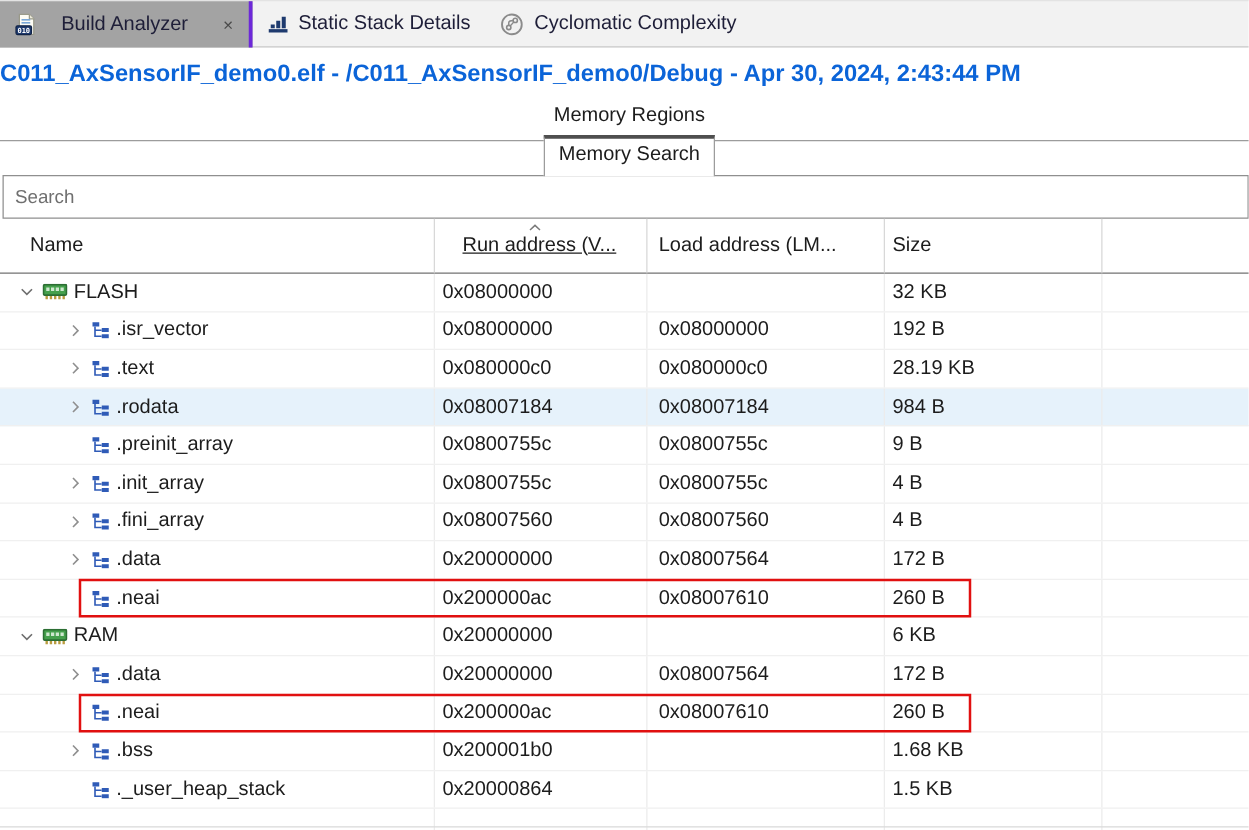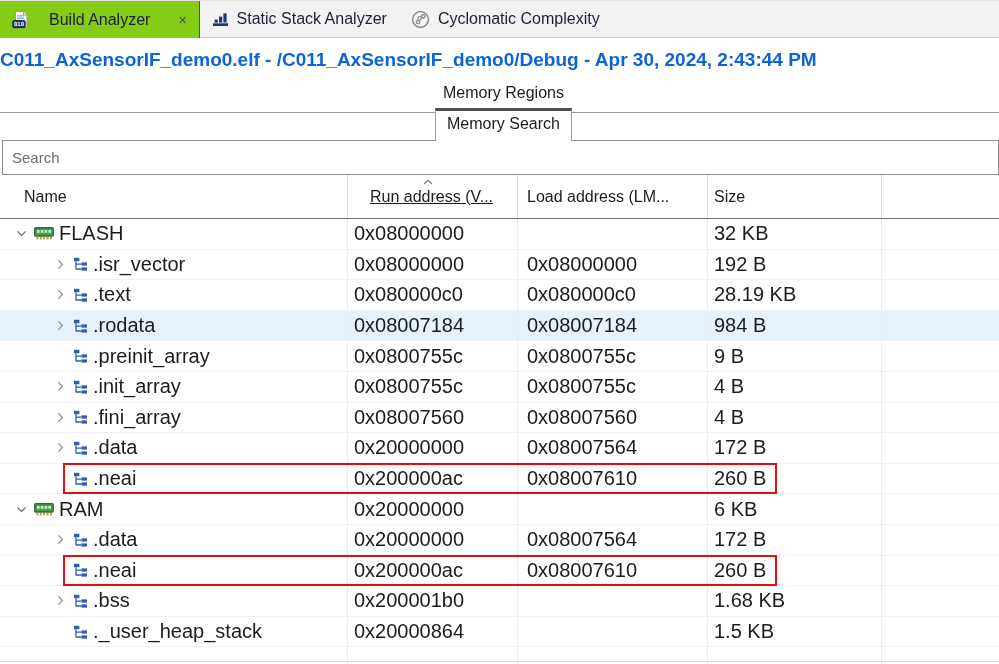--- a/index.html
+++ b/index.html
@@ -10,21 +10,21 @@
   *{margin:0;padding:0;box-sizing:border-box;}
   html,body{width:999px;height:664px;overflow:hidden;}
   body{
     font-family:"Liberation Sans",sans-serif;
     color:#1c1c1c;background:#fff;position:relative;
   }
   
   .tabbar{display:flex;align-items:stretch;height:38px;background:#f2f2f2;
           border-bottom:1px solid #c9c9c9;border-top:1px solid #e3e3e3;}
   .wtab{display:flex;align-items:center;gap:8px;padding:0 12px;font-size:16px;color:#1e1e38;white-space:nowrap;cursor:default;}
-  .wtab.active{background:#84cc16;border-right:1px solid #6d28d9;margin-bottom:-1px;gap:20px;}
+  .wtab.active{background:#a3a3a3;border-right:3px solid #6d28d9;margin-bottom:-1px;gap:20px;}
   .wtab .close{margin-left:8px;color:#4a4a4a;font-size:14px;line-height:1;}
   .ticon{display:inline-flex;align-items:center;}
   
   .viewtitle{color:var(--accent);font-weight:bold;font-size:19px;padding:11px 0 0 0;white-space:nowrap;}
   
   .subtabs{display:flex;align-items:center;border-bottom:1px solid #9c9c9c;padding-left:8px;margin-top:9px;height:33px;flex-direction:column;}
   .stab{font-size:16px;padding:4px 11px 6px;color:#1c1c1c;position:relative;white-space:nowrap;}
   .stab.selected{background:#fff;border:1px solid #9c9c9c;border-top:3px solid #4f4f4f;border-bottom:none;
                  margin-bottom:-1px;padding:4px 11px 8px;z-index:1;}
   
@@ -34,21 +34,21 @@
   .searchwrap input::placeholder{color:#6f6f6f;}
   
   .thead{display:flex;height:44px;border-bottom:1px solid #737373;font-size:16px;align-items:stretch;}
   .th{display:flex;align-items:center;height:100%;}
   .th-name{width:347px;padding-left:24px;}
   .th-run{width:170px;padding-left:22px;border-left:1px solid #d8d8d8;position:relative;text-decoration:underline;}
   .th-load{width:190px;padding-left:9px;border-left:1px solid #d8d8d8;}
   .th-size{width:174px;padding-left:6px;border-left:1px solid #d8d8d8;}
   .th-fill{flex:1;border-left:1px solid #d8d8d8;}
   .sortcaret{position:absolute;top:4px;left:74px;line-height:0;}
-  .row{display:flex;height:30.6px;border-bottom:1px solid #f0f0f0;position:relative;font-size:20px;align-items:stretch;}
+  .row{display:flex;height:30.6px;border-bottom:1px solid #f0f0f0;position:relative;font-size:16px;align-items:stretch;}
   .row.hl{background:var(--hl);}
   .cell{display:flex;align-items:center;height:100%;}
   .c-name{width:347px;}
   .c-run{width:170px;padding-left:6px;border-left:1px solid #ececec;}
   .c-load{width:190px;padding-left:9px;border-left:1px solid #ececec;}
   .c-size{width:174px;padding-left:6px;border-left:1px solid #ececec;}
   .c-fill{flex:1;border-left:1px solid #ececec;}
   .chev{width:13px;display:inline-flex;justify-content:center;align-items:center;}
   .lv1 .chev{margin-left:15px;}
   .lv2 .chev{margin-left:54px;}
@@ -78,21 +78,21 @@
   </div>
   <div class="wtab">
     <span class="ticon">
       <svg width="17" height="16" viewBox="0 0 17 16">
         <rect x="1" y="12.3" width="15" height="2.7" fill="#1e3a6e"></rect>
         <rect x="2.6" y="8.6" width="3.2" height="3" fill="#1e3a6e"></rect>
         <rect x="7" y="5.6" width="3.2" height="6" fill="#1e3a6e"></rect>
         <rect x="11.4" y="2.4" width="3.2" height="9.2" fill="#1e3a6e"></rect>
       </svg>
     </span>
-    <span>Static Stack Analyzer</span>
+    <span>Static Stack Details</span>
   </div>
   <div class="wtab">
     <span class="ticon">
       <svg width="19" height="19" viewBox="0 0 19 19">
         <circle cx="9.5" cy="9.5" r="7.9" fill="none" stroke="#8b8b8b" stroke-width="1.5"></circle>
         <circle cx="7" cy="12" r="1.7" fill="none" stroke="#8b8b8b" stroke-width="1.3"></circle>
         <circle cx="12.2" cy="6.3" r="1.7" fill="none" stroke="#8b8b8b" stroke-width="1.3"></circle>
         <path d="M8.1 10.8 C 9.3 9.6 9.8 9 11 7.6 M7 10.2 V8.2 C 7 6.8 8.6 6.3 10.4 6.3" stroke="#8b8b8b" stroke-width="1.2" fill="none"></path>
       </svg>
     </span>

